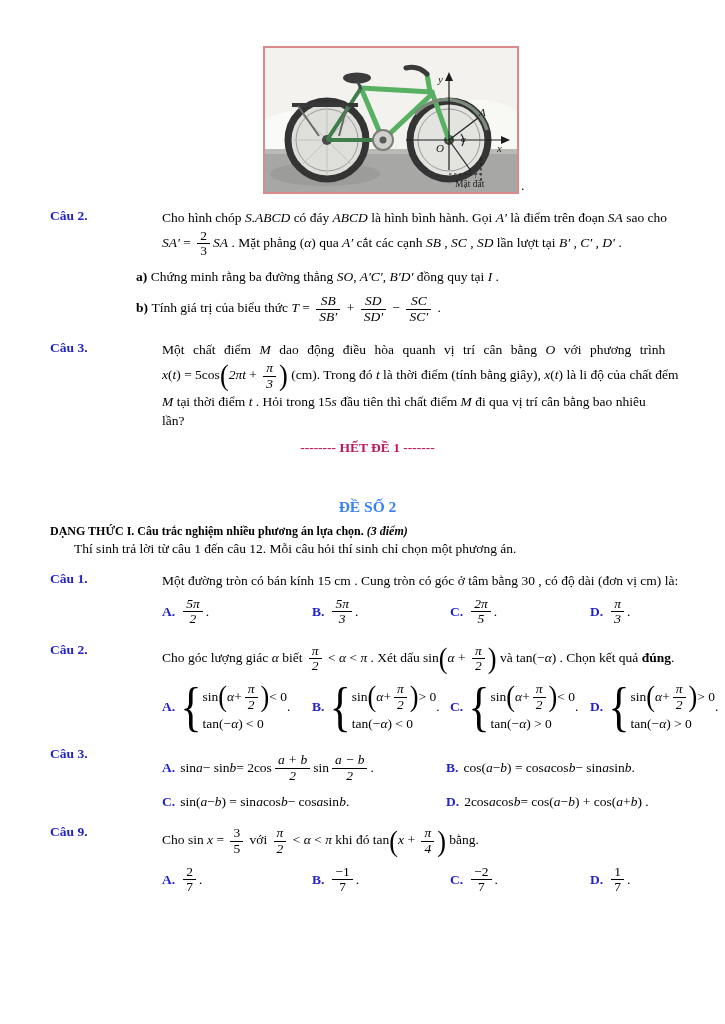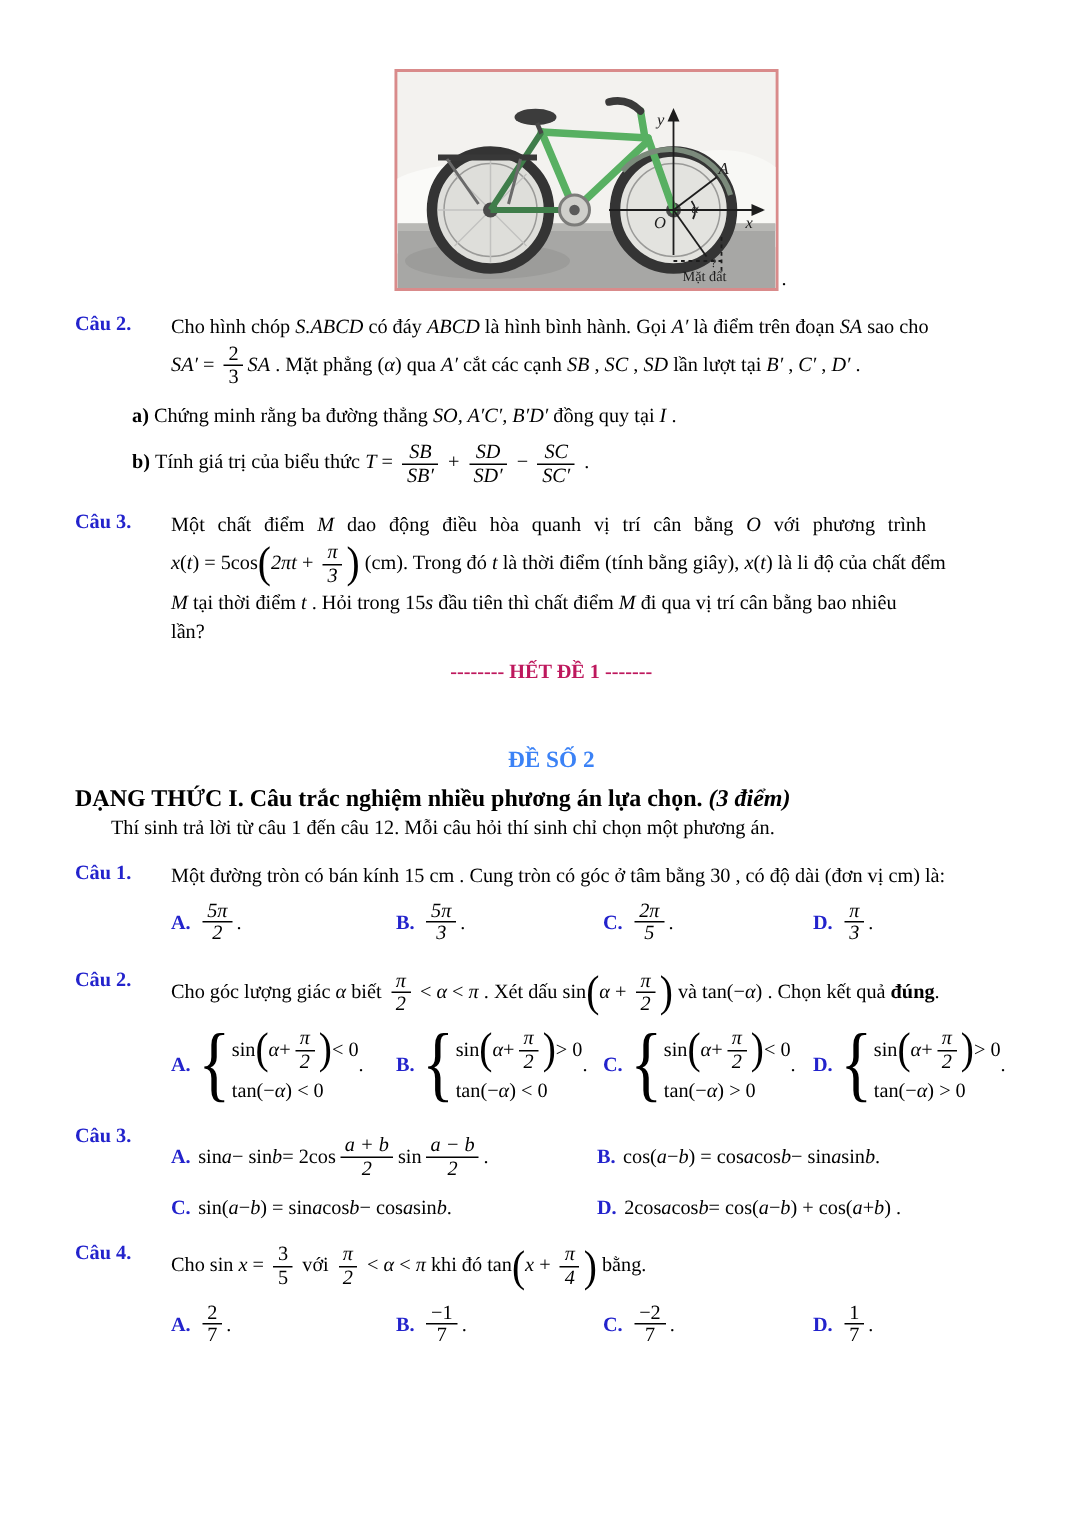--- a/index.html
+++ b/index.html
@@ -15,42 +15,42 @@
   .figure-frame svg{display:block;}
   .fig-period{margin-left:2px;}
 
   
   .q{display:flex;align-items:flex-start;}
   .qlabel{flex:0 0 64px;color:#2323cc;font-weight:700;}
   .qbody{flex:1;min-width:0;}
   .qline{line-height:1.3;margin:1px 0;}
   .sub{margin-left:-26px;margin-top:8px;}
   .wsp{word-spacing:0.38em;}
-  .mt-lg{margin-top:14px;}
+  .mt-lg{margin-top:14px;gap:48px;}
   .mt-md{margin-top:10px;}
 
   
   .mi{font-style:italic;}
   .mb{font-weight:700;}
   .frac{display:inline-flex;flex-direction:column;text-align:center;vertical-align:middle;
         margin:1px 3px;line-height:1.08;}
   .frac.it{font-style:italic;}
   .fn{border-bottom:1px solid #000;padding:0 3px;}
   .fd{padding:0 3px;}
   .bigp{display:inline-block;font-size:195%;font-weight:300;line-height:0.75;
         vertical-align:middle;transform:scaleY(1.12);}
   .sys{display:inline-flex;align-items:center;vertical-align:middle;}
   .sbrace{font-size:330%;font-weight:300;line-height:0.7;transform:scaleY(1.25);margin-right:1px;}
   .syscol{display:inline-flex;flex-direction:column;gap:3px;}
   .sysrow{display:flex;align-items:center;white-space:nowrap;}
 
   
   .end-line{text-align:center;color:#be185d;font-weight:700;margin-top:10px;}
   .exam-title{text-align:center;color:#3b82f6;font-weight:700;font-size:15.5px;margin-top:42px;}
-  .section-line{margin-top:8px;font-size:16px;}
+  .section-line{margin-top:8px;font-size:12px;}
   .section-bold{font-weight:700;}
   .section-note{font-weight:700;font-style:italic;}
   .intro-line{margin:2px 0 0 24px;}
 
   
   .opts4{display:grid;grid-template-columns:150px 138px 140px auto;margin-top:6px;align-items:center;}
   .opts2{display:grid;grid-template-columns:284px auto;row-gap:10px;margin-top:6px;align-items:center;}
   .opt{display:flex;align-items:center;white-space:nowrap;}
   .optletter{color:#2323cc;font-weight:700;margin-right:5px;}
   .optmath{display:inline-flex;align-items:center;white-space:nowrap;}
@@ -427,21 +427,21 @@
               <span class="mt"> + </span>
               <span class="mi">b</span>
               <span class="mt">) .</span>
             </span>
           </span>
       </div>
     </div>
   </div>
 
   <div class="q mt-lg">
-    <span class="qlabel">Câu 4.</span>
+    <span class="qlabel">Câu 9.</span>
     <div class="qbody">
       <div class="qline"><span class="mt">Cho sin </span><span class="mi">x</span><span class="mt"> = </span><span class="frac">
             <span class="fn">3</span>
             <span class="fd">5</span>
           </span><span class="mt"> với </span><span class="frac it">
             <span class="fn">π</span>
             <span class="fd">2</span>
           </span><span class="mt"> &lt; </span><span class="mi">α</span><span class="mt"> &lt; </span><span class="mi">π</span><span class="mt"> khi đó tan</span><span class="bigp">(</span><span class="mi">x</span><span class="mt"> + </span><span class="frac it">
             <span class="fn">π</span>
             <span class="fd">4</span>

